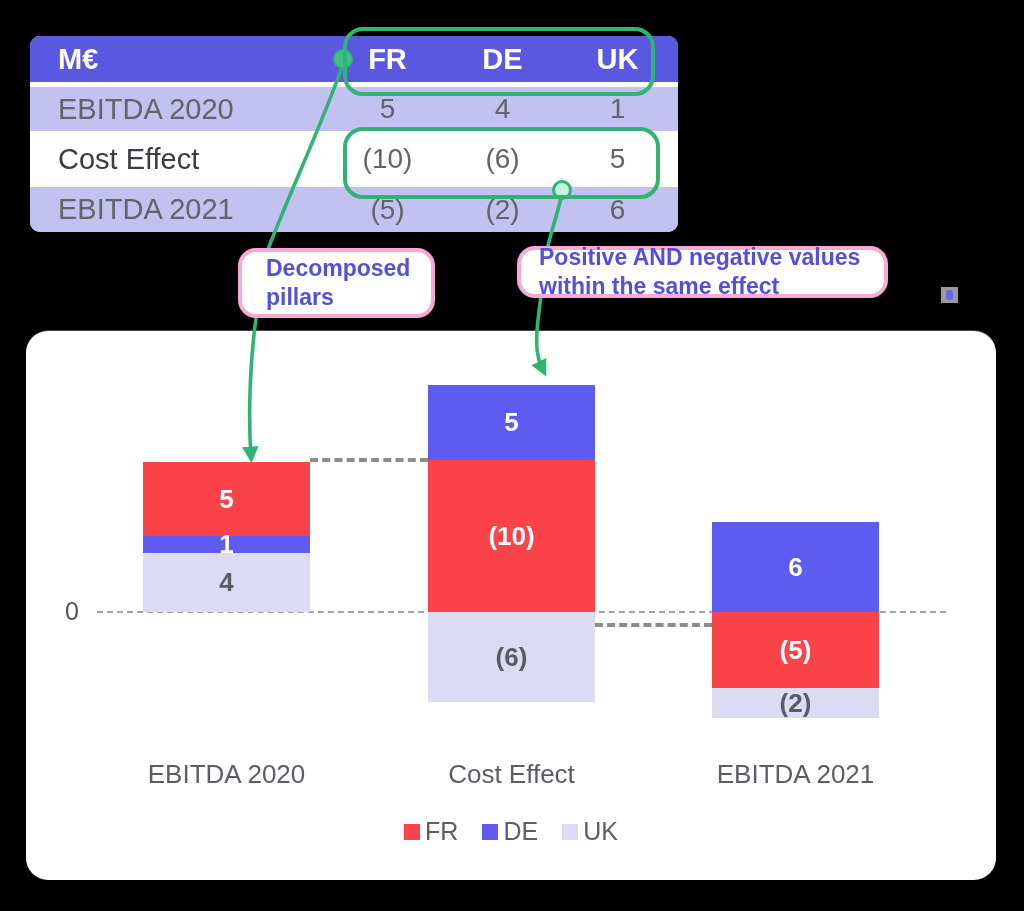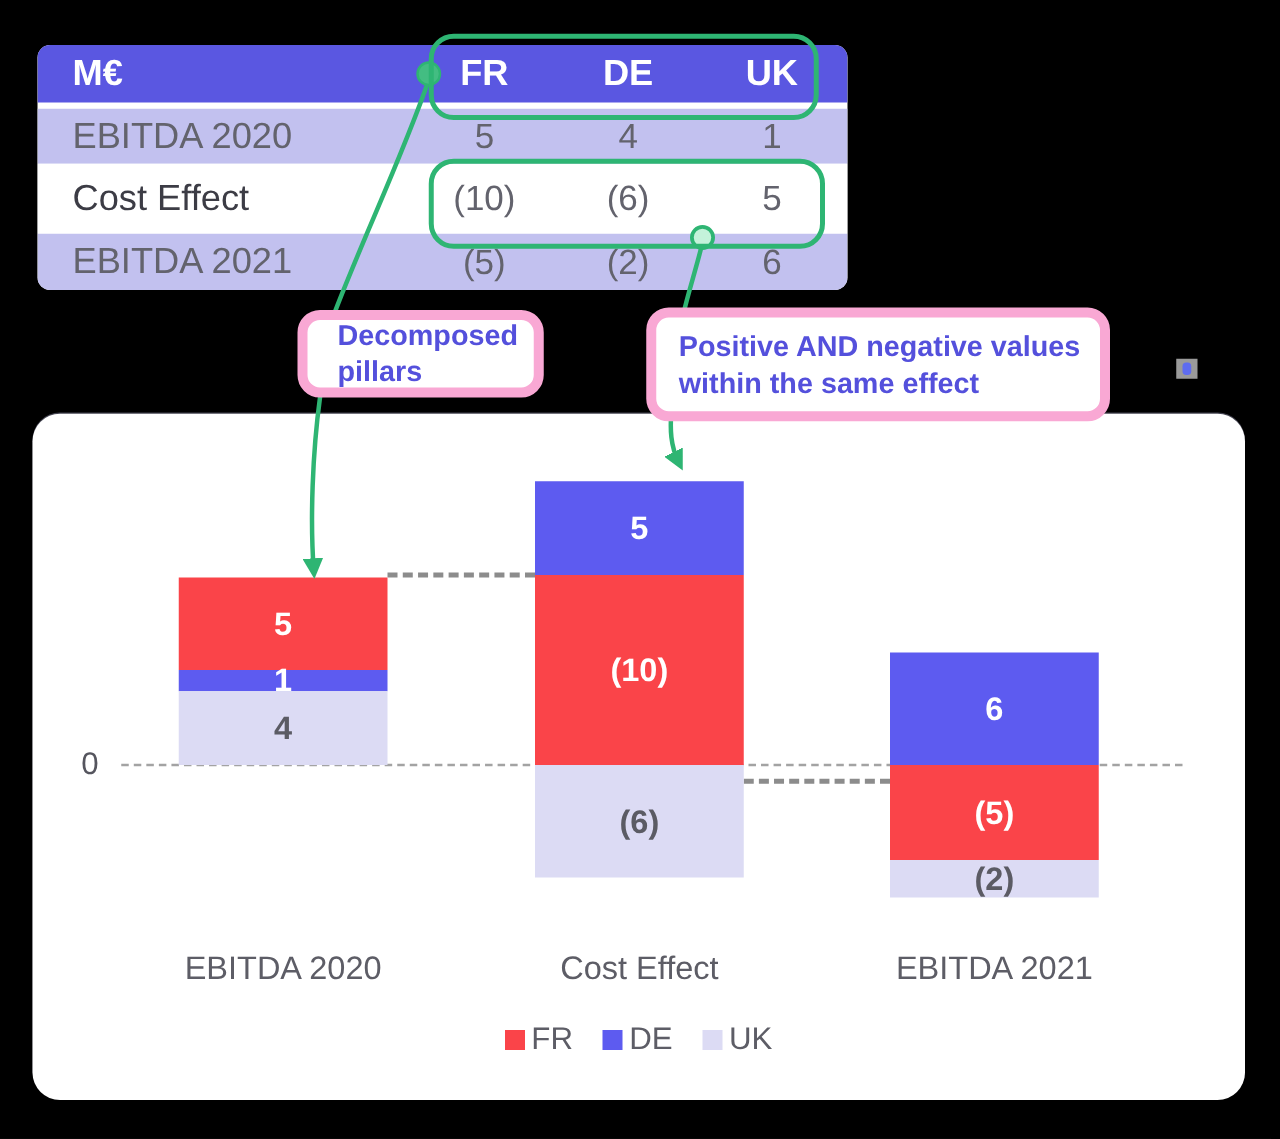--- a/index.html
+++ b/index.html
@@ -20,25 +20,25 @@
   .rowtext{font-size:29px;color:#63636d;}
   .r2 .lbl{color:#3c3c45;}
   .valtext{font-size:28px;color:#63636d;}
 
   
   .hl{position:absolute;border:4px solid #2eb573;border-radius:20px;z-index:6;pointer-events:none;}
   .hl1{left:343px;top:27px;width:304px;height:61px;}
   .hl2{left:343px;top:127px;width:309px;height:64px;}
 
   
-  .callout{position:absolute;background:#fff;border:8px solid #f9a8d4;border-radius:18px;
+  .callout{position:absolute;background:#fff;border:4px solid #f9a8d4;border-radius:18px;
     z-index:7;color:#5450dc;font-weight:bold;font-size:23px;line-height:29px;
     display:flex;align-items:center;box-sizing:border-box;}
   .co1{left:238px;top:248px;width:197px;height:70px;padding:0 10px 0 24px;}
-  .co2{left:517px;top:246px;width:371px;height:91px;padding:0 10px 0 18px;}
+  .co2{left:517px;top:246px;width:371px;height:52px;padding:0 10px 0 18px;}
 
   
   .cursor-box{position:absolute;left:941px;top:287px;width:17px;height:16px;background:#9a9a9a;z-index:3;}
   .cursor-box .beam{position:absolute;left:5px;top:3px;width:7px;height:10px;background:#5e6cf0;border-radius:3px;}
 
   
   .card{position:absolute;left:26px;top:331px;width:970px;height:549px;background:#fff;
     border-radius:22px;z-index:1;box-shadow:0 -1px 0 rgba(150,150,180,.45);}
 
   .bar{position:absolute;width:167px;display:flex;flex-direction:column;}

